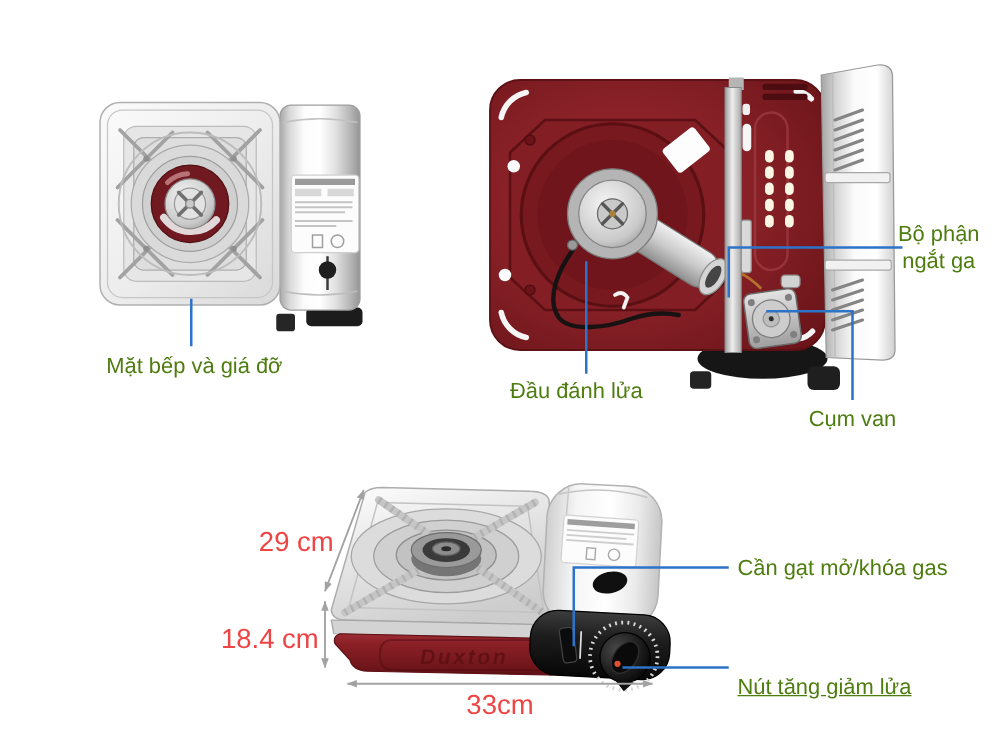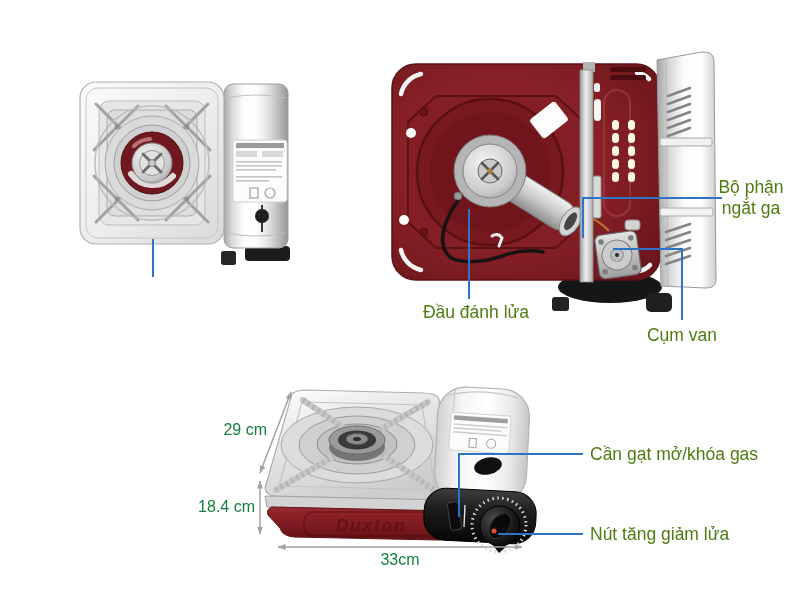--- a/index.html
+++ b/index.html
@@ -1,21 +1,21 @@
 <!DOCTYPE html>
 <html><head>
 <meta charset="utf-8">
 <style>
   html,body{margin:0;padding:0;background:#ffffff;}
   #canvas{position:relative;width:800px;height:600px;background:#ffffff;overflow:hidden;
           font-family:"Liberation Sans", sans-serif;}
   #illustration{position:absolute;left:0;top:0;}
   .anno{position:absolute;font-size:17.5px;line-height:21px;color:#4d7c0f;white-space:nowrap;}
   .anno.wrap{white-space:normal;}
-  .dim{position:absolute;font-size:16px;color:#15803d;white-space:nowrap;}
+  .dim{position:absolute;font-size:22px;color:#ef4444;white-space:nowrap;}
   .ctr{text-align:center;}
   .rgt{text-align:right;}
 </style>
 </head>
 <body>
 
 <div id="canvas">
 
 <svg id="illustration" width="800" height="600" viewBox="0 0 800 600">
   <defs>
@@ -347,30 +347,31 @@
   <g stroke="#2d73c8" stroke-width="2" fill="none">
     <path d="M153,239 L153,277"></path>
     <path d="M583,238 L583,198 L722,198"></path>
     <path d="M469,209 L469,299"></path>
     <path d="M613,249 L682,249 L682,320"></path>
     <path d="M459,517 L459,454 L583,454"></path>
     <path d="M498,534 L583,534"></path>
   </g>
 </svg>
 
+<div class="anno ctr" style="left:68px;top:282px;width:175px;">Mặt bếp và giá đỡ</div>
 
 <div class="anno wrap ctr" style="left:708px;top:177px;width:86px;">Bộ phận ngắt ga</div>
 
-<div class="anno ctr" style="left:393px;top:302px;width:136px;text-align:right;">Đầu đánh lửa</div>
+<div class="anno ctr" style="left:393px;top:302px;width:136px;">Đầu đánh lửa</div>
 
 <div class="anno" style="left:590px;top:444px;">Cần gạt mở/khóa gas</div>
 
 <div class="anno ctr" style="left:636px;top:325px;width:92px;">Cụm van</div>
 
-<div class="anno" style="left:590px;top:524px;">Nút tăng giảm lửa</div>
+<div class="anno" style="left:590px;top:539px;text-decoration:underline;">Nút tăng giảm lửa</div>
 
 <div class="dim rgt" style="left:183px;top:421px;width:84px;">29 cm</div>
 
 <div class="dim rgt" style="left:168px;top:498px;width:87px;">18.4 cm</div>
 
 <div class="dim ctr" style="left:350px;top:551px;width:100px;">33cm</div>
 
 </div>
 
 </body></html>

